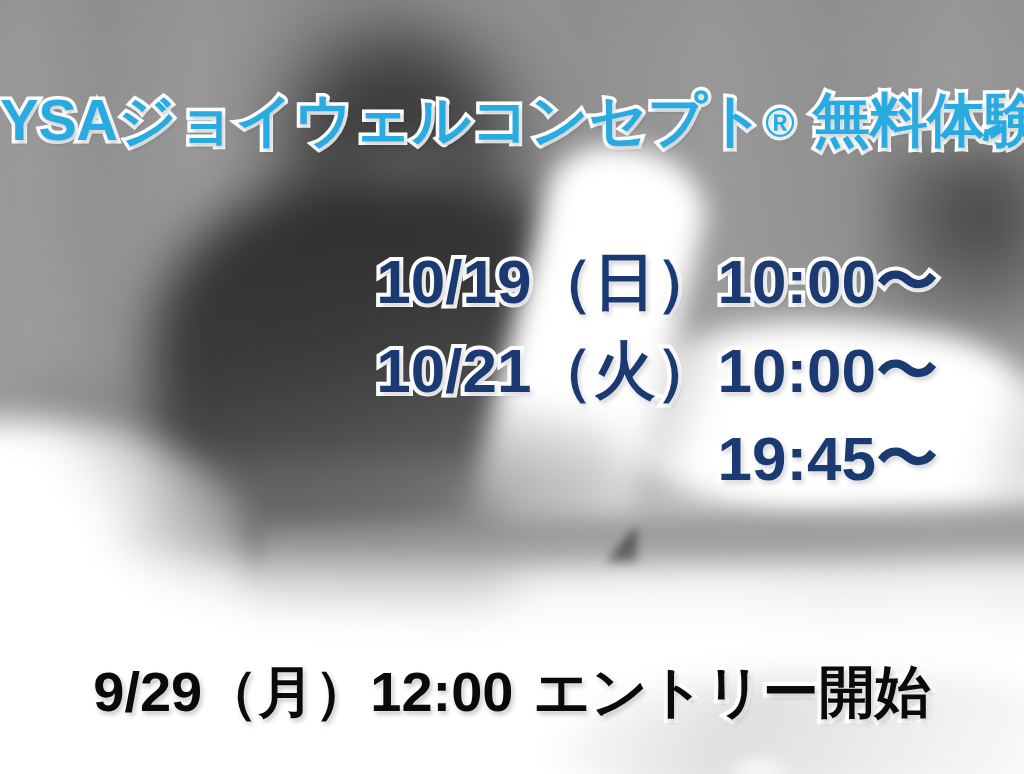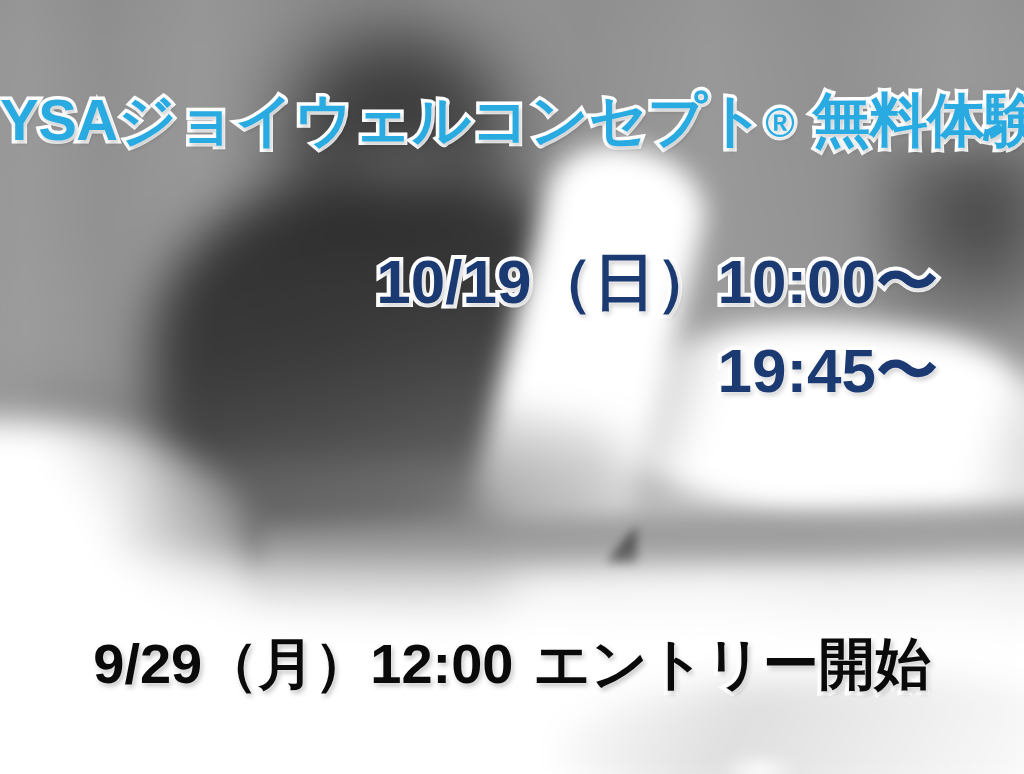--- a/index.html
+++ b/index.html
@@ -306,21 +306,21 @@
       2px 3px 5px rgba(0,0,0,0.20);
     padding-left: 12px;
   }
 
   .dates .line { display: block; }
 
   .footer {
     position: absolute;
     left: 0;
     right: 0;
-    bottom: 80px;
+    bottom: 52px;
     text-align: center;
     color: #0a0a0a;
     font-size: 56px;
     font-weight: 700;
     line-height: 1.05;
     white-space: nowrap;
     -webkit-text-stroke: 8px #ffffff;
     paint-order: stroke fill;
     text-shadow:
       0 0 3px rgba(255,255,255,0.9),
@@ -357,19 +357,20 @@
     <div class="bg-foot-spark"></div>
     <div class="bg-blur-pass"></div>
   </div>
 
   <div class="text-layer">
 
     <h1 class="headline"><span>YSA</span><span>ジョイウェルコンセプト</span><span class="reg">®</span><span class="gap"></span><span>無料体験会</span></h1>
 
     <div class="dates">
       <span class="line">10/19（日）10:00〜</span>
+      <span class="line">10/21（火）10:00〜</span>
       <span class="line">19:45〜</span>
     </div>
 
     <div class="footer"><span>9/29</span><span>（月）</span><span>12:00</span><span class="gap"></span><span>エントリー開始</span></div>
 
   </div>
 </div>
 
 </body></html>

